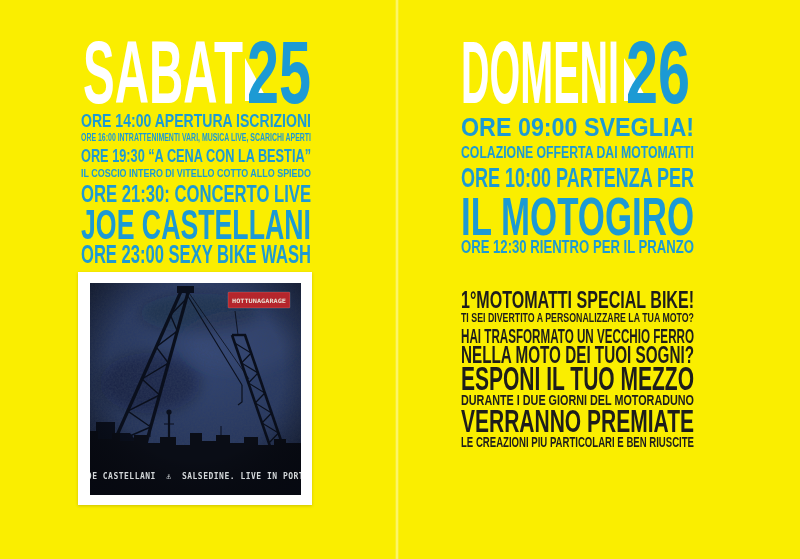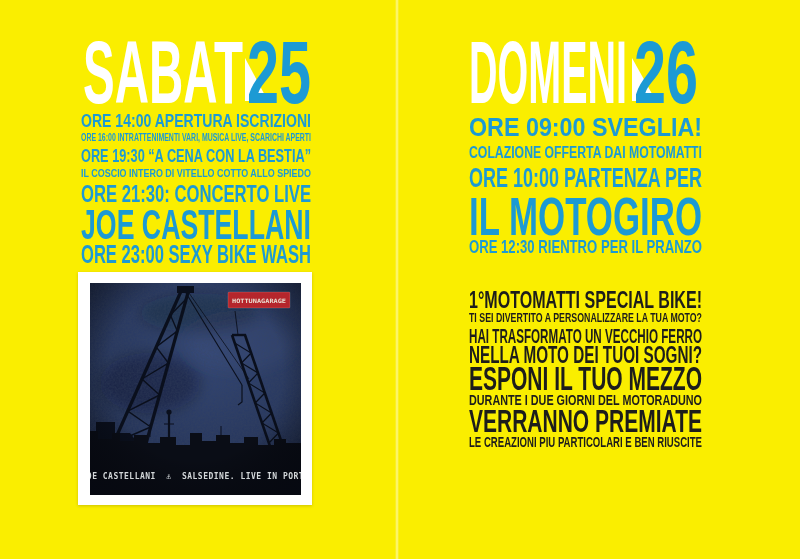--- a/index.html
+++ b/index.html
@@ -1,21 +1,21 @@
 <!DOCTYPE html>
 <html><head>
 <meta charset="utf-8">
 <style>
   html,body{margin:0;padding:0;}
   body{width:800px;height:559px;overflow:hidden;background:#FAEE00;
        font-family:"Liberation Sans","DejaVu Sans",sans-serif;}
   .poster{position:relative;width:800px;height:559px;background:#FAEE00;}
   .page{position:absolute;top:0;width:400px;height:559px;background:#FAEE00;}
   .page-left{left:0;}
-  .page-right{left:384px;}
+  .page-right{left:376px;}
   .page svg{position:absolute;left:0;top:0;}
   svg text{font-weight:700;}
   .t-white{fill:#FFFFFF;}
   .t-blue{fill:#1C9AD4;}
   .t-black{fill:#1D1D1B;}
   .wedge{fill:#FFFFFF;}
   .album-frame{position:absolute;left:78px;top:272px;width:234px;height:233px;
                background:#FFFFFF;box-shadow:0 1px 3px rgba(0,0,0,0.18);}
   .album-frame svg{position:absolute;left:12px;top:11px;}
   .t-caption{fill:#D3D7D9;font-family:"DejaVu Sans Mono","Liberation Mono",monospace;

